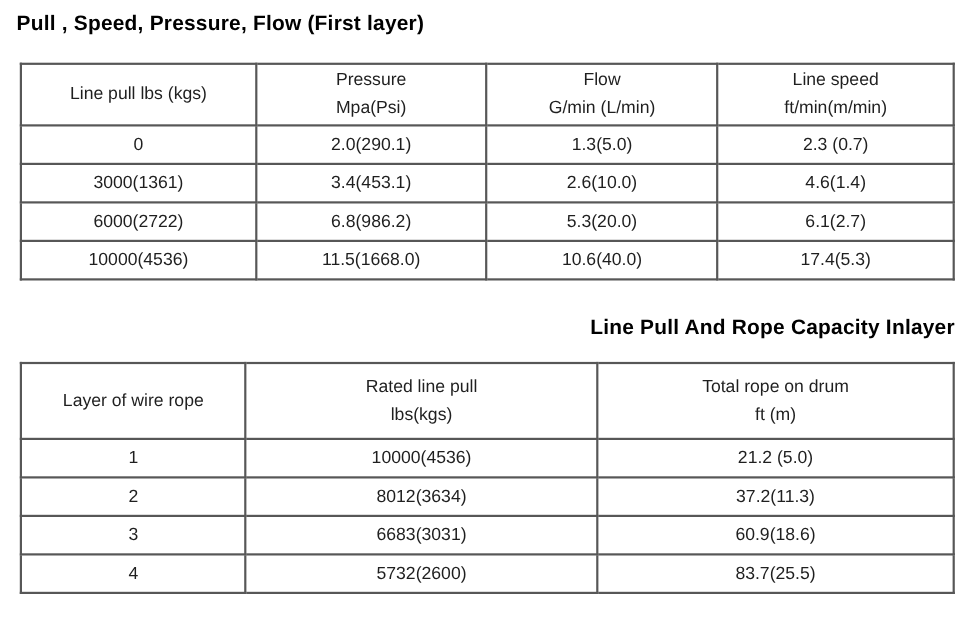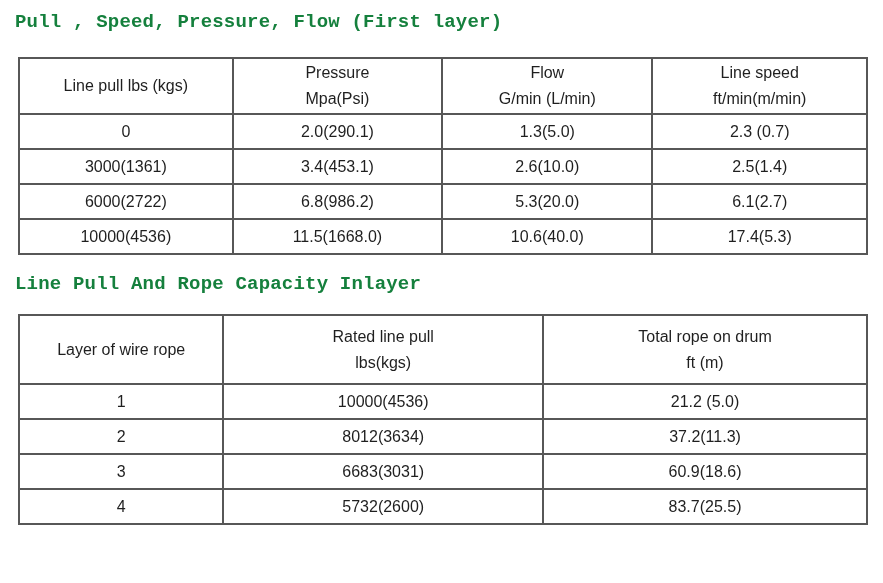--- a/index.html
+++ b/index.html
@@ -18,26 +18,25 @@
     padding: 11px 15px 0 14px;
     box-sizing: border-box;
     width: 883px;
   }
   .section-title {
     font-size: 19px;
     line-height: 22px;
     font-weight: bold;
     margin: 0;
     padding-left: 1px;
-    color: #15803d;
+    color: #000000;
     letter-spacing: 0.2px;
-    font-family: Liberation Mono, monospace;
   }
   .title-1 { margin-top: 0; }
-  .title-2 { margin-top: 18px; }
+  .title-2 { margin-top: 33px; text-align: right; }
   table.spec-table {
     border-collapse: collapse;
     width: 850px;
     margin-left: 4px;
     table-layout: fixed;
     background: #ffffff;
   }
   .t1 { margin-top: 24px; }
   .t2 { margin-top: 19px; }
   table.spec-table th,
@@ -98,21 +97,21 @@
           <tr>
             <td>0</td>
             <td>2.0(290.1)</td>
             <td>1.3(5.0)</td>
             <td>2.3 (0.7)</td>
           </tr>
           <tr>
             <td>3000(1361)</td>
             <td>3.4(453.1)</td>
             <td>2.6(10.0)</td>
-            <td>2.5(1.4)</td>
+            <td>4.6(1.4)</td>
           </tr>
           <tr>
             <td>6000(2722)</td>
             <td>6.8(986.2)</td>
             <td>5.3(20.0)</td>
             <td>6.1(2.7)</td>
           </tr>
           <tr>
             <td>10000(4536)</td>
             <td>11.5(1668.0)</td>

